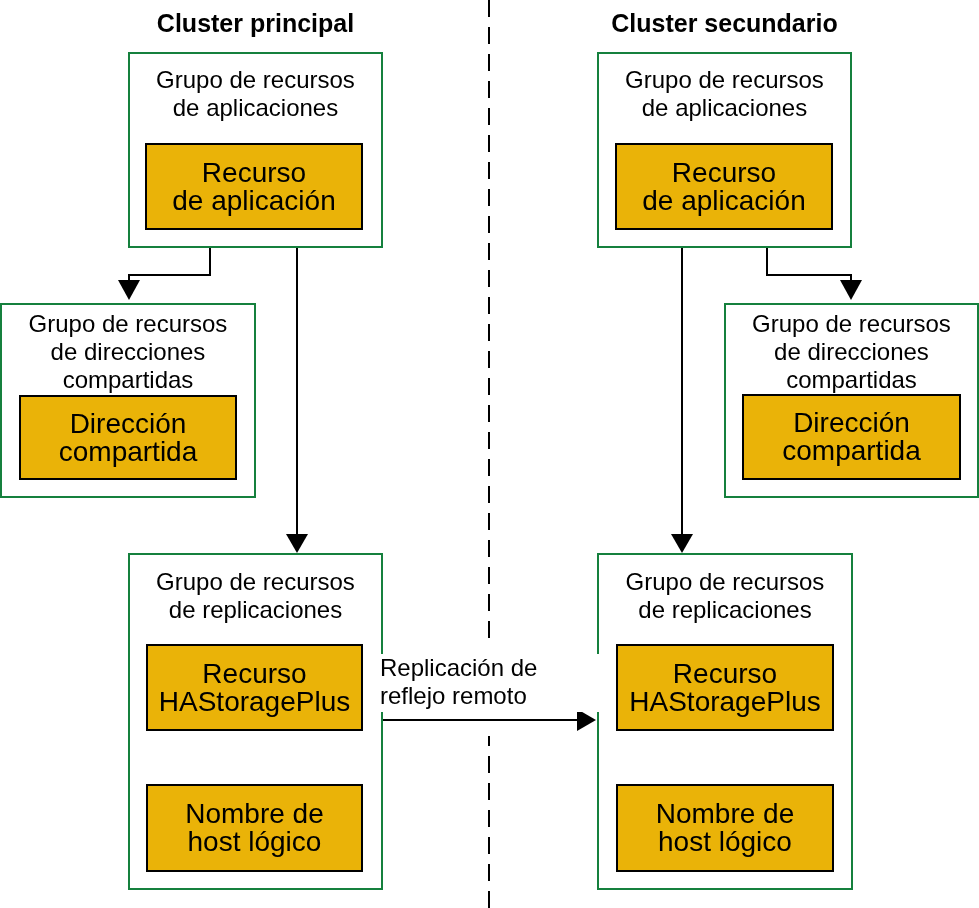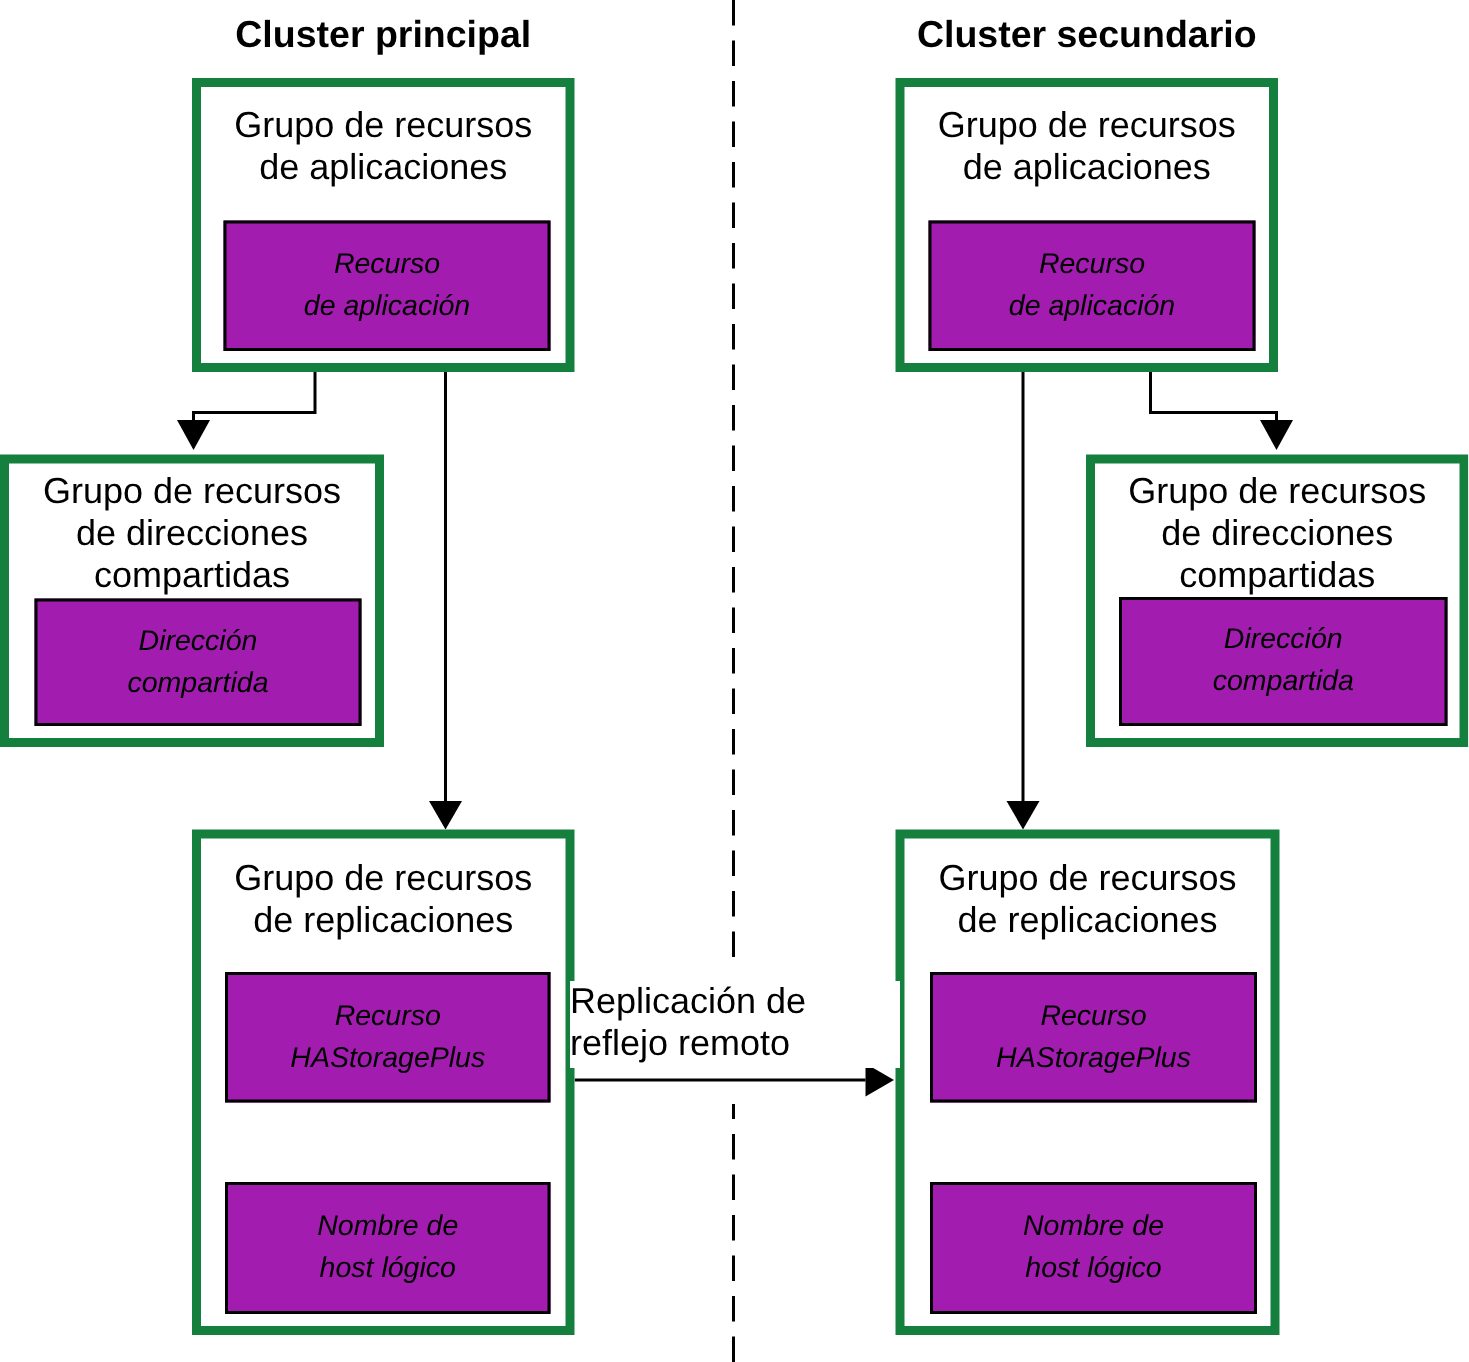--- a/index.html
+++ b/index.html
@@ -6,31 +6,31 @@
   .canvas{
     position:relative;width:979px;height:908px;background:#ffffff;
     font-family:"Liberation Sans",sans-serif;color:#000000;overflow:hidden;
   }
   svg.connectors{position:absolute;left:0;top:0;width:979px;height:908px;}
   .cluster-title{
     position:absolute;font-weight:700;font-size:25px;line-height:28px;
     text-align:center;white-space:pre-line;
   }
   .group-box{
-    position:absolute;border:6px solid #15803d;background:#ffffff;
+    position:absolute;border:2px solid #15803d;background:#ffffff;
     box-sizing:border-box;text-align:center;
   }
   .group-label{font-size:24px;line-height:28px;white-space:pre-line;}
   .pad-app{padding-top:12px;}
   .pad-shared{padding-top:5px;}
   .pad-repl{padding-top:13px;}
   .inner-box{
-    position:absolute;border:2px solid #000;background:#a21caf;
+    position:absolute;border:2px solid #000;background:#eab308;
     box-sizing:border-box;display:flex;align-items:center;justify-content:center;
-    text-align:center;font-size:19px;line-height:28px;white-space:pre-line;font-style:italic;
+    text-align:center;font-size:28px;line-height:28px;white-space:pre-line;
   }
   .arrow-label{
     position:absolute;background:#ffffff;font-size:24px;line-height:28px;
     white-space:pre-line;
   }
 </style>
 </head>
 <body>
 
 <div class="canvas">

